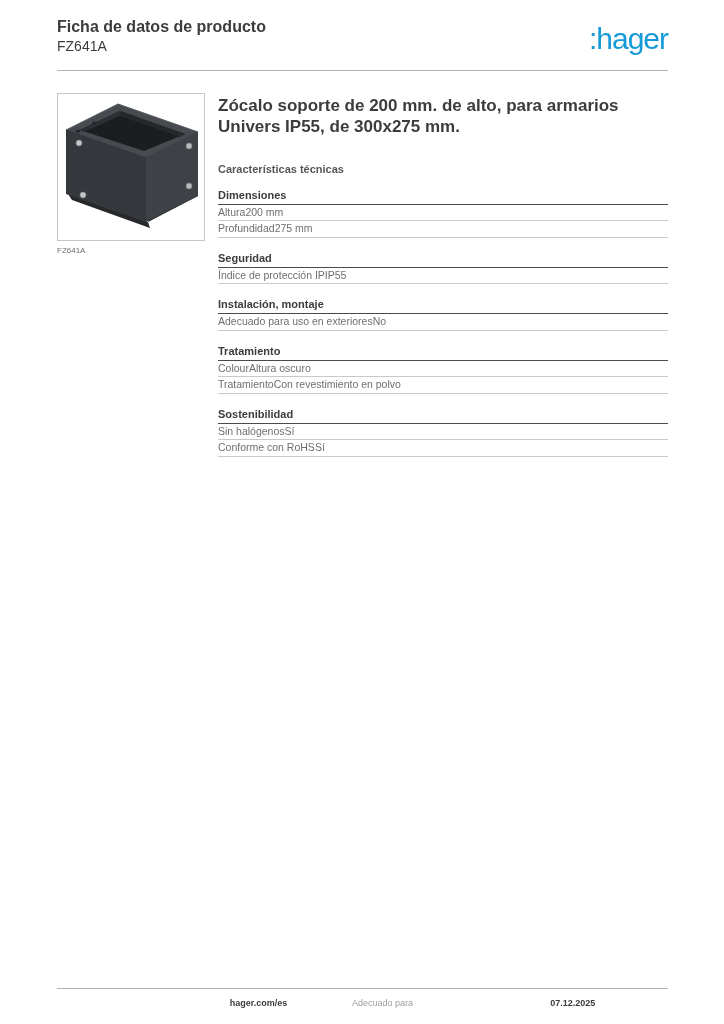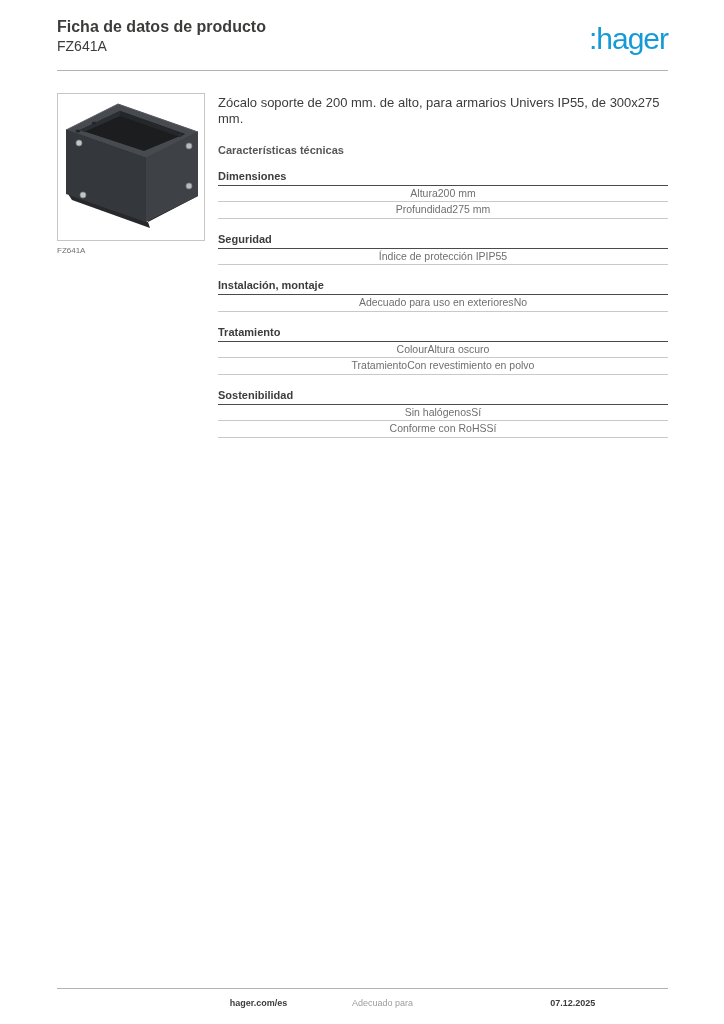--- a/index.html
+++ b/index.html
@@ -41,36 +41,36 @@
     width:148px; height:148px;
     border:1px solid #c6c6c5;
     background:#ffffff;
     display:flex; align-items:flex-start; justify-content:center;
   }
   .image-caption {
     font-size:8px; color:#706f6f; margin-top:5px;
   }
   .right-col { flex:1; min-width:0; }
   .description {
-    font-size:13px; font-weight:normal; color:#3c3c3b;
+    font-size:17px; font-weight:bold; color:#3c3c3b;
     line-height:1.25; padding-top:2px;
   }
   .char-heading {
     font-size:11px; font-weight:bold; color:#565655;
-    margin-top:16px;
+    margin-top:25px;
   }
   .sections { margin-top:0; }
   .section { margin-top:14px; }
   .section-title {
     font-size:11px; font-weight:bold; color:#3c3c3b;
     padding-bottom:3px;
     border-bottom:1px solid #4a4a49;
   }
   .spec-row {
-    display:flex; justify-content:center; align-items:baseline;
+    display:flex; justify-content:flex-start; align-items:baseline;
     font-size:10.5px; color:#706f6f;
     padding:2px 0 2px 0;
     border-bottom:1px solid #c9c9c8;
     line-height:1.1;
   }
   .spec-label { white-space:nowrap; }
   .spec-value { white-space:nowrap; text-align:right; }
   
   .footer-rule {
     position:absolute; left:57px; right:56px; top:988px;

